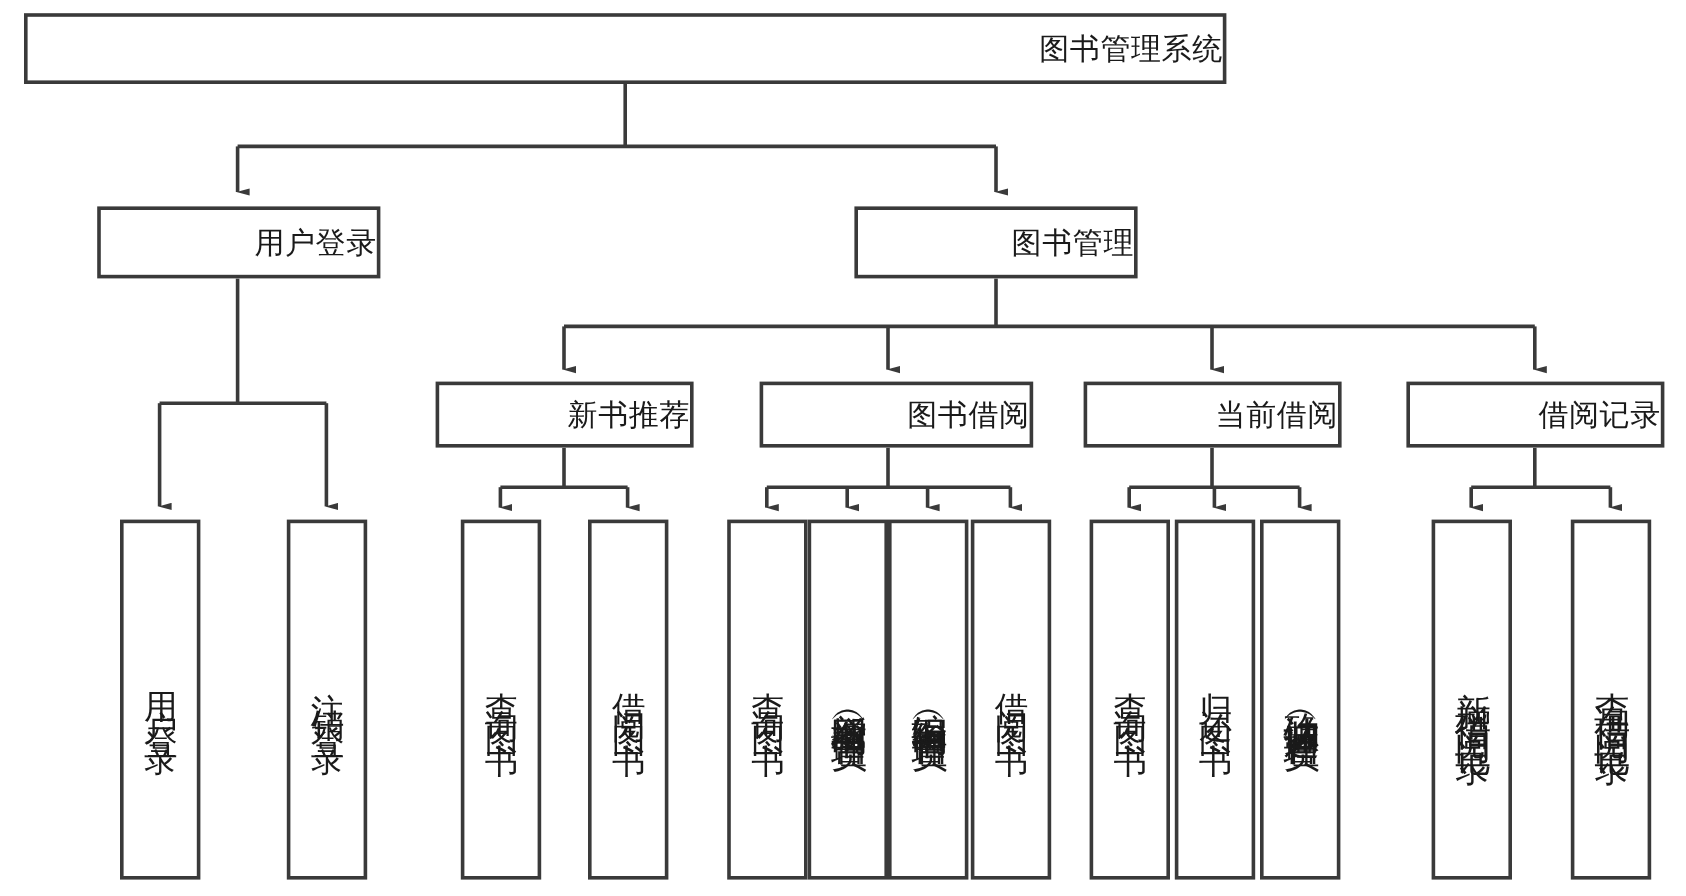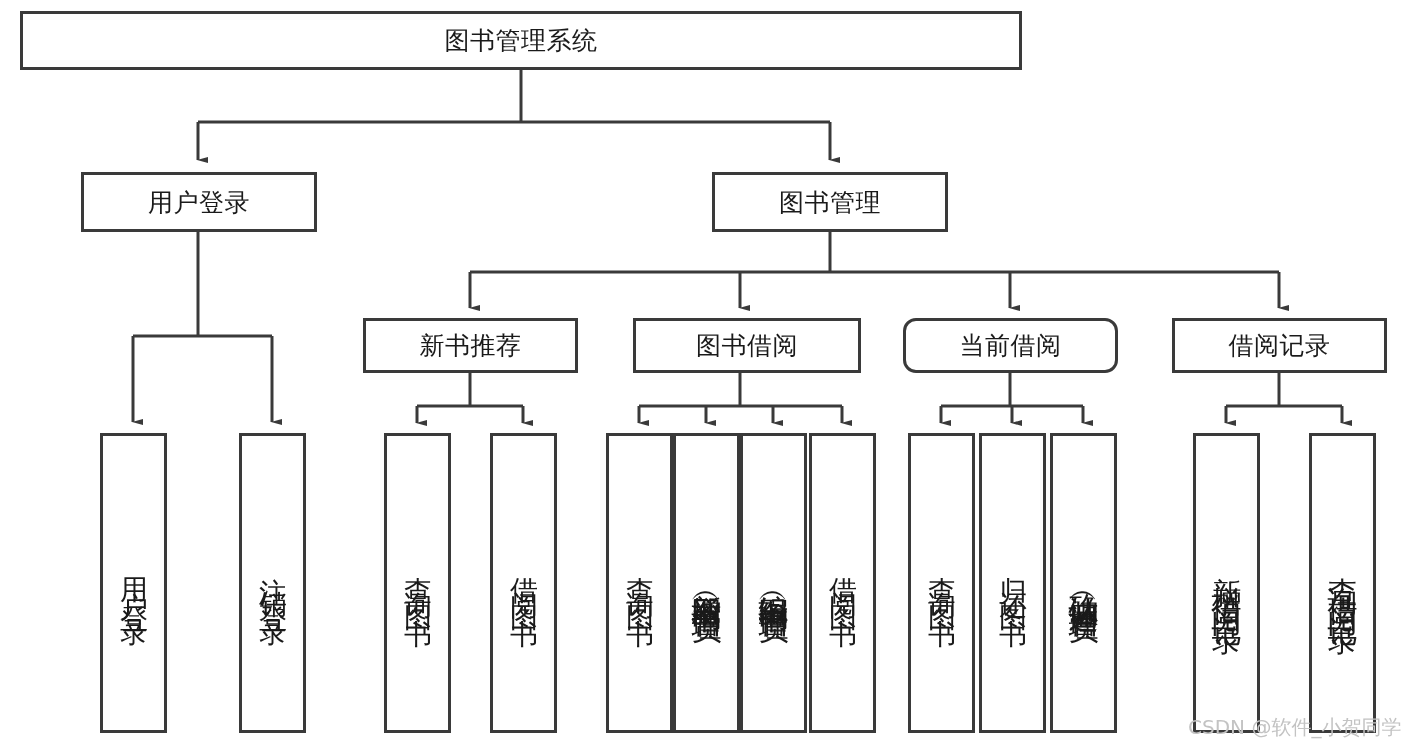--- a/index.html
+++ b/index.html
@@ -25,21 +25,21 @@
     height: 747px;
     pointer-events: none;
   }
   .node {
     position: absolute;
     box-sizing: border-box;
     background: #ffffff;
     border: 3px solid #3a3a3a;
     display: flex;
     align-items: center;
-    justify-content: center;
+    justify-content: flex-end;
     color: #1a1a1a;
     z-index: 2;
   }
   .node .label {
     display: block;
     text-align: center;
     line-height: 1.0;
     white-space: nowrap;
   }
   
@@ -139,21 +139,21 @@
   <div class="node h" style="left:712px; top:172px; width:236px; height:60px;">
     <span class="label">图书管理</span>
   </div>
 
   <div class="node h" style="left:363px; top:318px; width:215px; height:55px;">
     <span class="label">新书推荐</span>
   </div>
   <div class="node h" style="left:633px; top:318px; width:228px; height:55px;">
     <span class="label">图书借阅</span>
   </div>
-  <div class="node h" style="left:903px; top:318px; width:215px; height:55px;border-radius:13px;">
+  <div class="node h" style="left:903px; top:318px; width:215px; height:55px;">
     <span class="label">当前借阅</span>
   </div>
   <div class="node h" style="left:1172px; top:318px; width:215px; height:55px;">
     <span class="label">借阅记录</span>
   </div>
 
   <div class="node v" style="left:100px; top:433px; width:67px; height:300px;">
     <span class="label" style="font-size: 28px; letter-spacing: 14px;">用户登录</span>
   </div>
   <div class="node v" style="left:239px; top:433px; width:67px; height:300px;">
@@ -190,15 +190,14 @@
     <span class="label" style="font-size: 30px; letter-spacing: 3px;">确认归还（管理员）</span>
   </div>
 
   <div class="node v" style="left:1193px; top:433px; width:67px; height:300px;">
     <span class="label" style="font-size: 30px; letter-spacing: 10px;">新增借阅记录</span>
   </div>
   <div class="node v" style="left:1309px; top:433px; width:67px; height:300px;">
     <span class="label" style="font-size: 30px; letter-spacing: 10px;">查询借阅记录</span>
   </div>
 
-  <div class="watermark">CSDN @软件_小贺同学</div>
 
 </div>
 
 </body></html>

